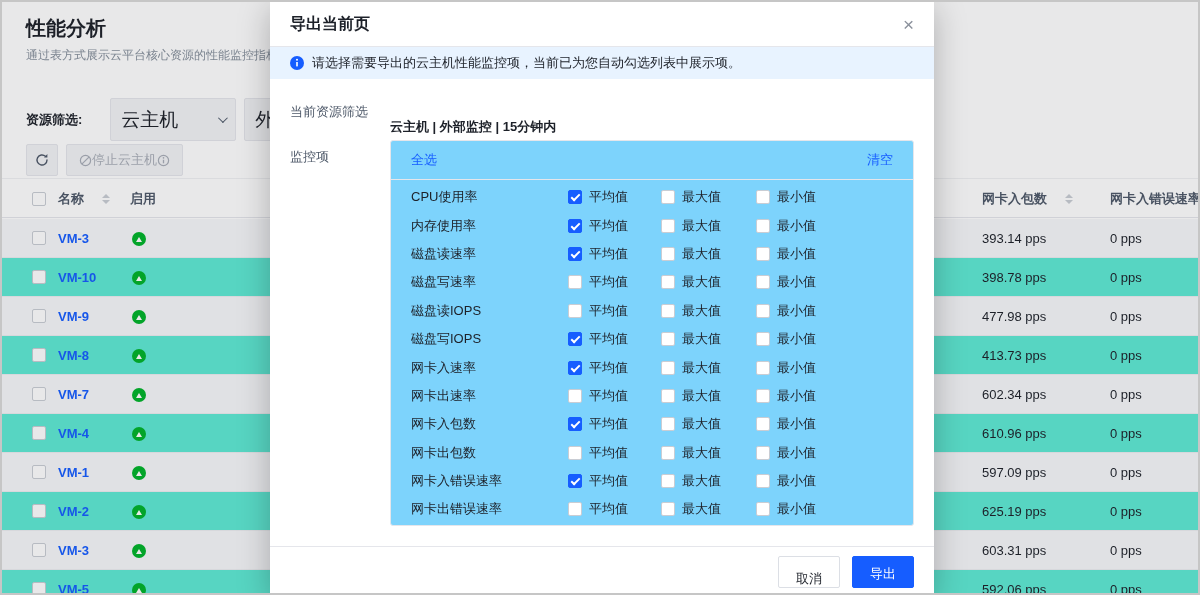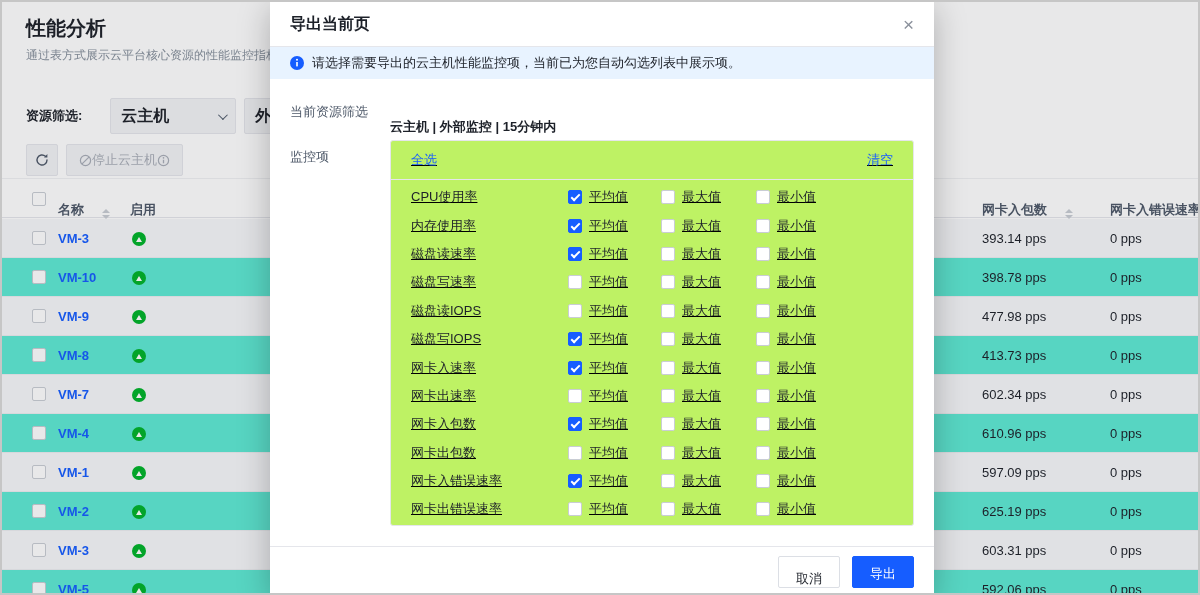--- a/index.html
+++ b/index.html
@@ -7,35 +7,35 @@
   body { font-family:"Liberation Sans","DejaVu Sans",sans-serif; }
   .screen { position:relative; width:1200px; height:595px; background:#fff;
             border:2px solid #c6c6c6; overflow:hidden; }
 
   
   .page { position:absolute; inset:0; }
   .pg-title { position:absolute; left:24px; top:13px; font-size:20px; font-weight:700; color:#1d2129; }
   .pg-sub { position:absolute; left:24px; top:45px; font-size:12px; color:#86909c; white-space:nowrap; }
   .filter-row { position:absolute; left:24px; top:96px; display:flex; align-items:center; }
   .f-label { font-size:13px; font-weight:700; color:#1d2129; margin-right:28px; }
-  .select { height:36px; width:126px; background:#f2f3f5; border:1px solid #e5e6eb; border-radius:2px;
+  .select { height:43px; width:126px; background:#f2f3f5; border:1px solid #e5e6eb; border-radius:2px;
             display:flex; align-items:center; justify-content:space-between; padding:0 10px;
-            font-size:16px; color:#1d2129; cursor:pointer;font-weight:bold; }
+            font-size:19px; color:#1d2129; cursor:pointer; }
   .select2 { width:120px; margin-left:8px; overflow:hidden; white-space:nowrap; }
   .chev { width:7px; height:7px; border-right:1.5px solid #4e5969; border-bottom:1.5px solid #4e5969;
           transform:rotate(45deg) translateY(-2px); flex:0 0 auto; }
   .toolbar { position:absolute; left:24px; top:142px; display:flex; gap:8px; }
   .icon-btn { width:32px; height:32px; background:#f2f3f5; border:1px solid #e5e6eb; border-radius:2px;
               display:flex; align-items:center; justify-content:center; cursor:pointer; }
   .stop-btn { height:32px; background:#f2f3f5; border:1px solid #e5e6eb; border-radius:2px;
               display:flex; align-items:center; padding:0 12px; font-size:13px; color:#a9aeb8; cursor:not-allowed; }
 
   .thead { position:absolute; left:0; right:0; top:176px; height:40px; border-bottom:1px solid #e5e6eb;
            border-top:1px solid #f0f1f3; background:#fff; }
-  .th { position:absolute; top:0; height:40px; display:inline-flex; align-items:flex-end; gap:18px;
+  .th { position:absolute; top:0; height:40px; display:inline-flex; align-items:center; gap:18px;
         font-size:13px; color:#4e5969; font-weight:700; white-space:nowrap; }
   .sort { display:inline-flex; flex-direction:column; gap:2px; }
   .sort i { display:block; width:0; height:0; border-left:4px solid transparent; border-right:4px solid transparent; }
   .sort .up { border-bottom:4px solid #c9cdd4; }
   .sort .dn { border-top:4px solid #c9cdd4; }
 
   .tbody { position:absolute; left:0; right:0; top:217px; }
   .t-row { position:relative; height:39px; border-bottom:1px solid #eceef1; background:#5eead4; }
   .t-row:nth-child(odd) { background:#f7f8fa; }
   .vm-name { position:absolute; left:56px; top:12px; font-size:13px; font-weight:600; color:#165dff;
@@ -65,21 +65,21 @@
   .m-close { margin-left:auto; font-size:19px; color:#8b919c; cursor:pointer; line-height:1; }
   .m-close::before { content:"×"; }
   .banner { height:32px; background:#e8f3ff; display:flex; align-items:center; gap:8px; padding:16px 20px;
             font-size:13px; color:#1d2129; }
   .sum-label, .metrics-label { position:absolute; left:20px; font-size:13px; color:#4e5969; }
   .sum-label { top:101px; }
   .sum-value { position:absolute; left:120px; top:116px; font-size:13px; font-weight:600; color:#1d2129; }
   .metrics-label { top:146px; }
 
   .panel { position:absolute; left:120px; top:138px; width:524px; height:386px;
-           border:1px solid #e5e6eb; border-radius:3px; background:#bef264;text-decoration:underline; }
+           border:1px solid #e5e6eb; border-radius:3px; background:#7dd3fc; }
   .p-head { height:39px; border-bottom:1px solid #e5e6eb; display:flex; align-items:center;
             justify-content:space-between; padding:0 20px; }
   .p-link { font-size:13px; color:#165dff; text-decoration:none; cursor:pointer; }
   .p-rows { padding-top:3px; }
   .p-row { height:28.4px; display:grid; grid-template-columns:157px 93px 95px auto; align-items:center;
            padding-left:20px; }
   .m-name { font-size:13px; color:#1d2129; }
   .cb-group { display:inline-flex; align-items:center; gap:7px; cursor:pointer; }
   .cb-label { font-size:13px; color:#1d2129; }
 

